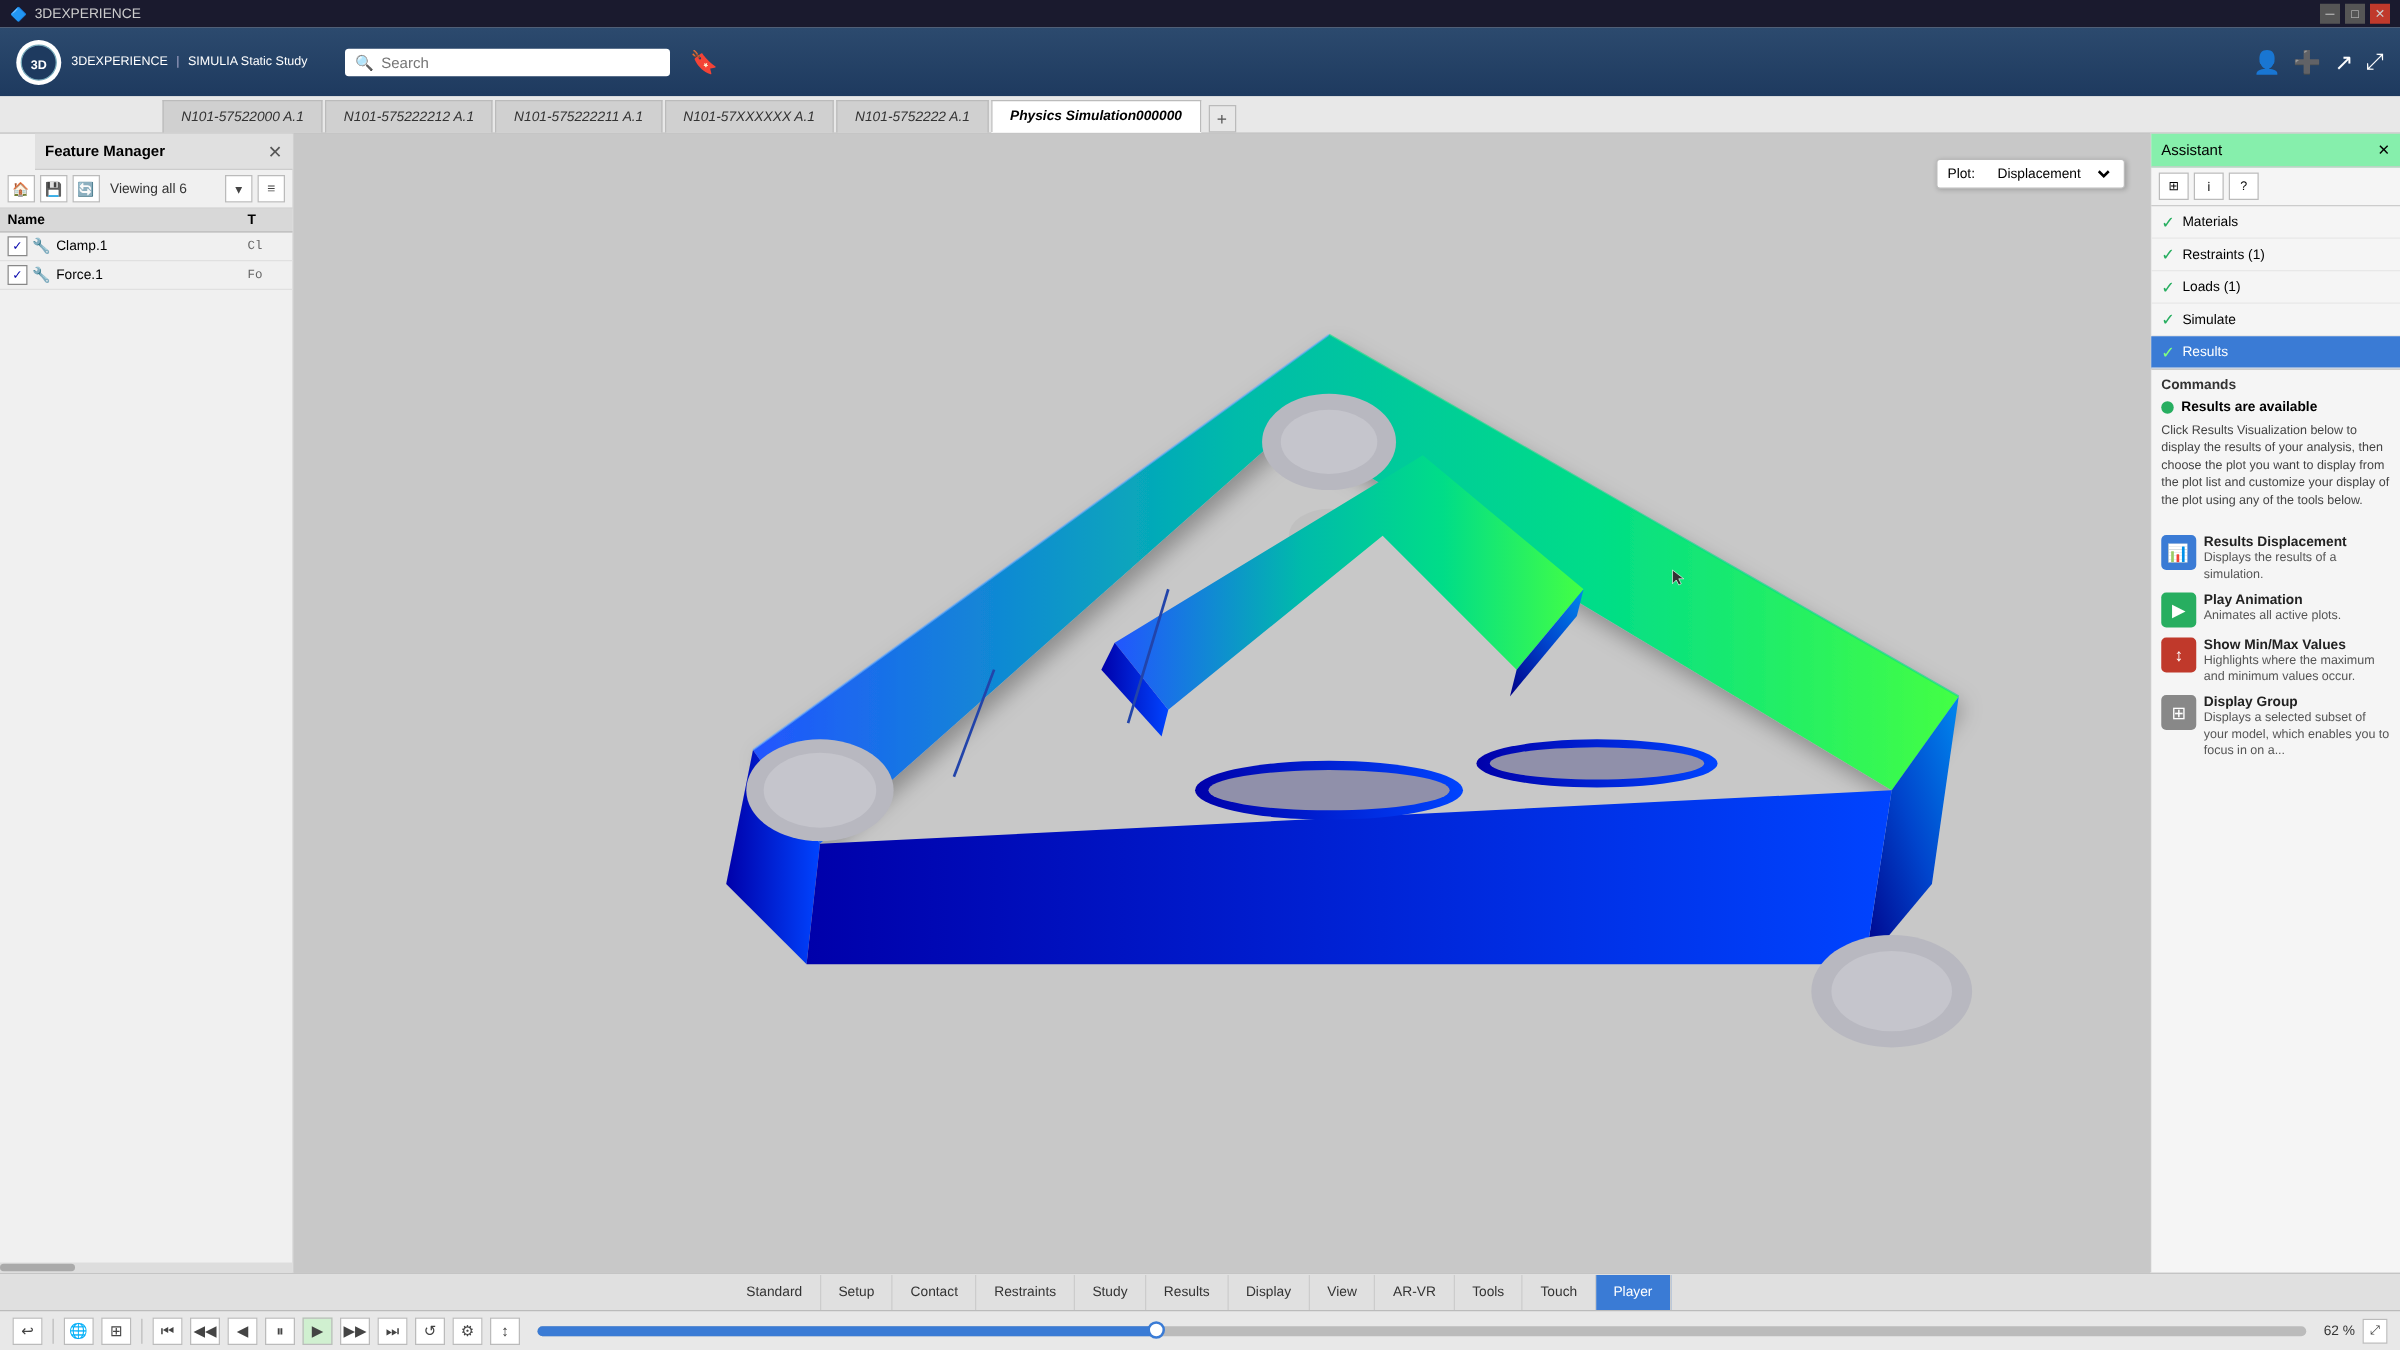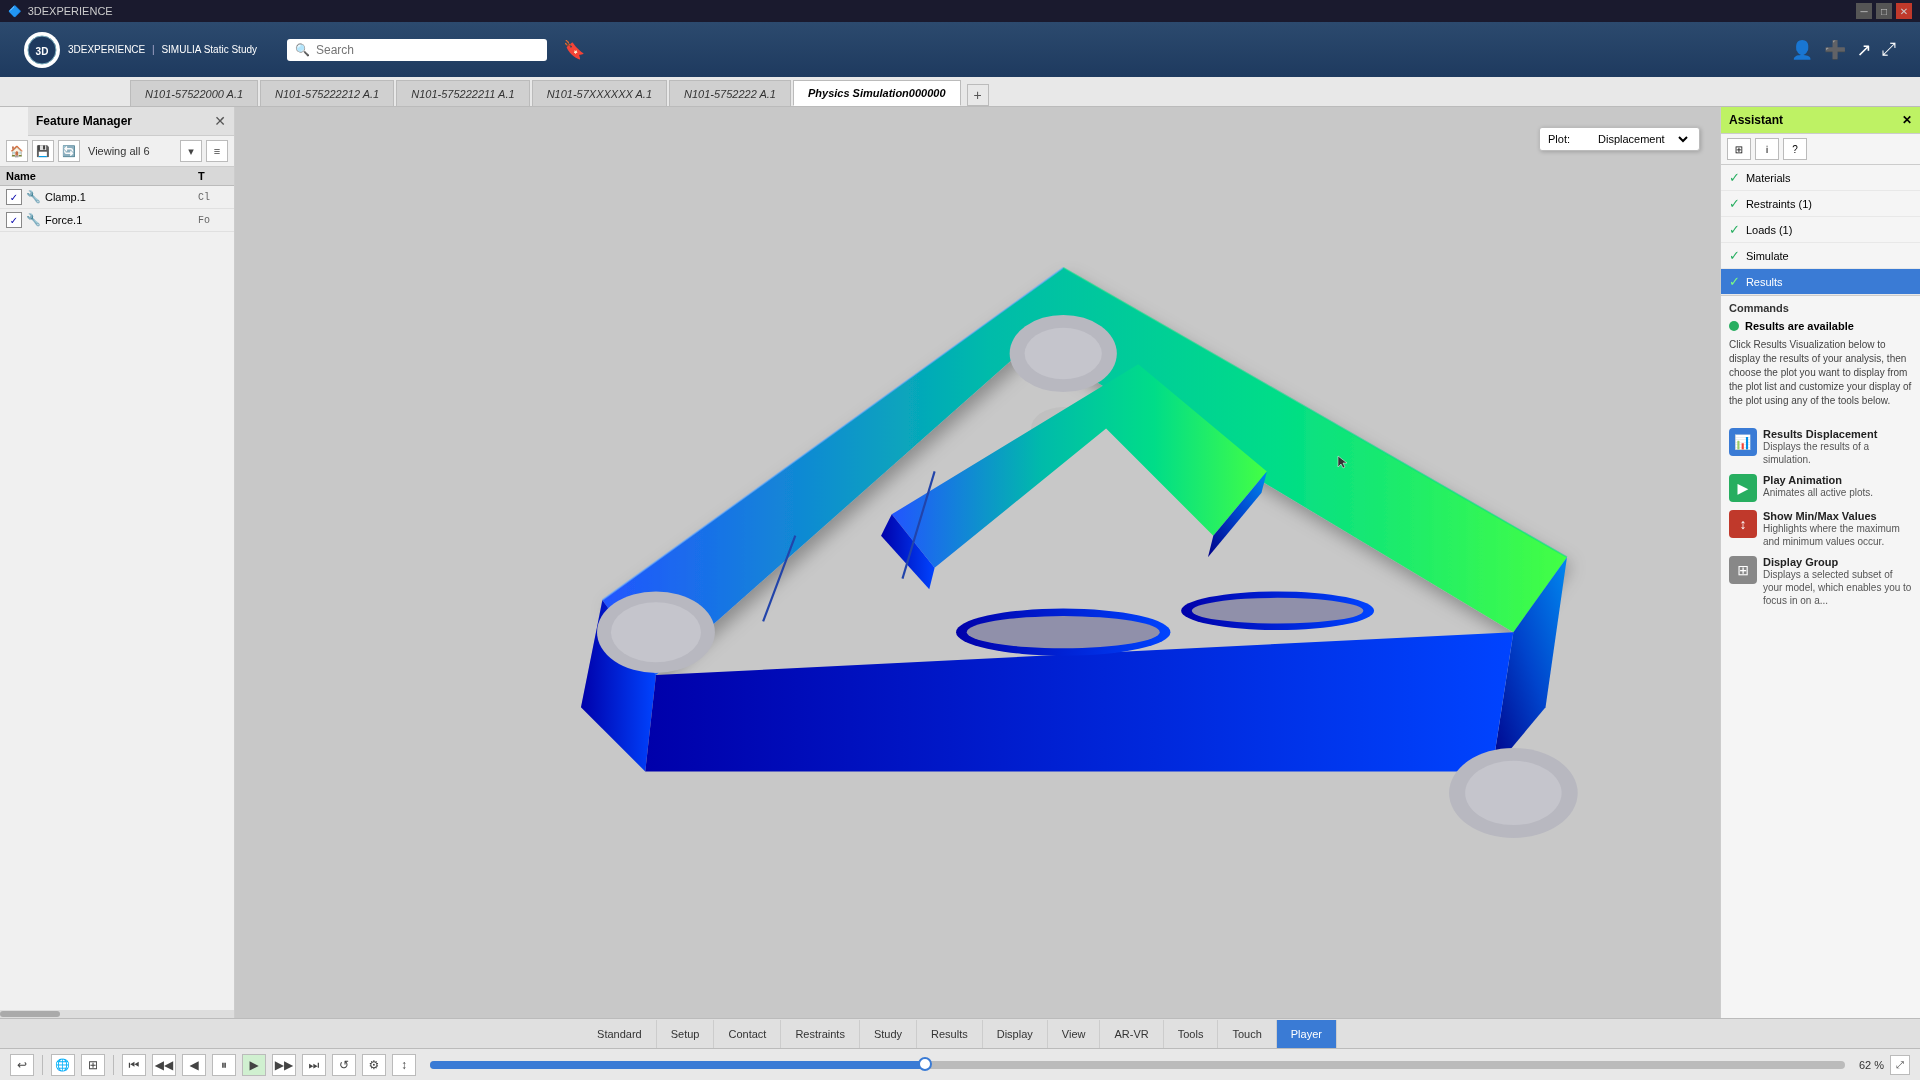--- a/index.html
+++ b/index.html
@@ -24,21 +24,21 @@
       display: flex; align-items: center; justify-content: center;
     }
     #title-bar .win-btn.close { background: #c0392b; }
 
     
     #top-bar {
       height: 55px;
       background: linear-gradient(to bottom, #2c4a6e, #1e3a5f);
       display: flex;
       align-items: center;
-      padding: 0 24px;
+      padding: 0 13px;
       gap: 10px;
     }
     #logo-area {
       display: flex; align-items: center; gap: 8px;
     }
     #logo-icon {
       width: 36px; height: 36px;
       background: #fff;
       border-radius: 50%;
       display: flex; align-items: center; justify-content: center;
@@ -192,43 +192,43 @@
     }
 
     
     #plot-dropdown {
       position: absolute;
       top: 20px; right: 20px;
       background: #fff;
       border: 1px solid #bbb;
       border-radius: 3px;
       padding: 4px 8px;
-      display: flex; align-items: center; gap: 24px;
+      display: flex; align-items: center; gap: 14px;
       font-size: 11px;
       box-shadow: 1px 1px 4px rgba(0,0,0,0.2);
     }
     #plot-dropdown select {
       border: none; outline: none; font-size: 11px; background: transparent;
     }
 
     
     #right-panel {
       width: 200px;
       background: #f5f5f5;
       border-left: 1px solid #ccc;
       flex-shrink: 0;
       display: flex;
       flex-direction: column;
     }
     #assistant-header {
-      background: #bef264;
+      background: #86efac;
       padding: 6px 8px;
       display: flex; align-items: center; justify-content: space-between;
       border-bottom: 1px solid #ccc;
-      font-weight: 700; font-size: 12px;
+      font-weight: 400; font-size: 12px;
     }
     #assistant-toolbar {
       display: flex; align-items: center; gap: 4px;
       padding: 4px 6px;
       border-bottom: 1px solid #ccc;
     }
     .asst-tool-btn {
       width: 24px; height: 22px;
       border: 1px solid #bbb; background: #fff;
       cursor: pointer; font-size: 10px;

